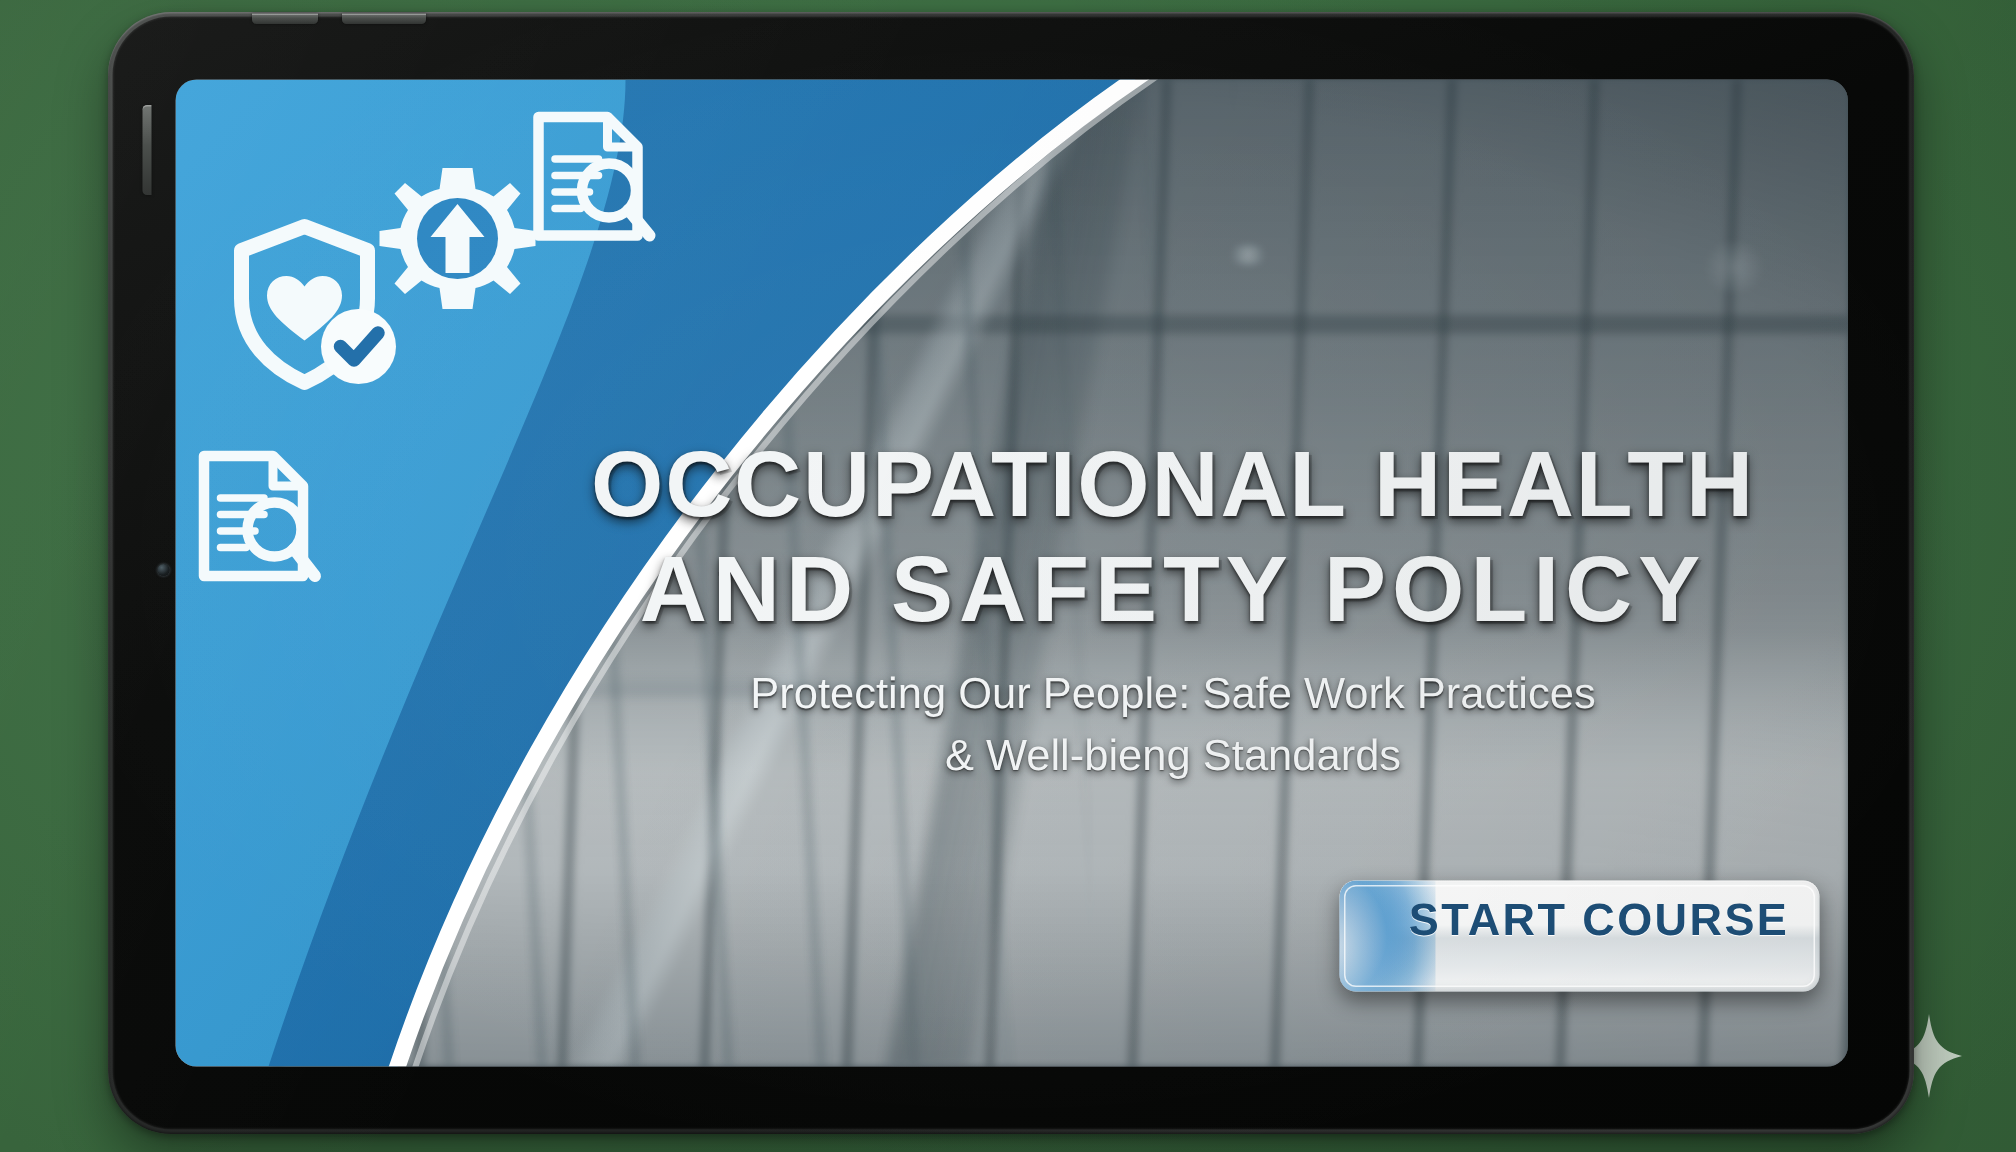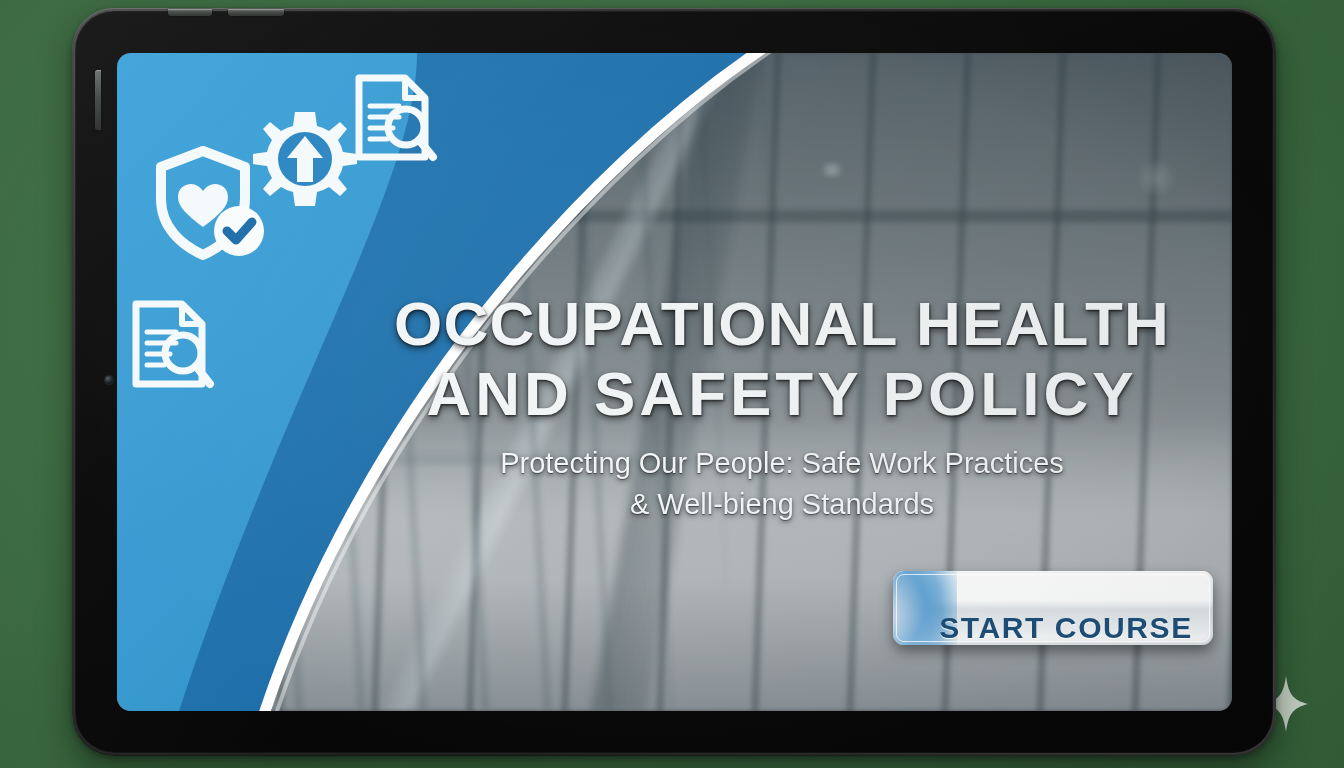--- a/index.html
+++ b/index.html
@@ -181,35 +181,35 @@
     line-height: 41px;
     color: #f4f7f8;
     text-shadow: 0 2px 5px rgba(0,0,0,.60), 0 1px 1px rgba(0,0,0,.5);
     white-space: nowrap;
   }
 
   
   #cta {
     position: absolute;
     left: 776px;
-    top: 518px;
+    top: 534px;
     width: 320px;
     height: 74px;
     border-radius: 11px;
     border: none;
-    padding: 0;
+    padding: 10px;
     cursor: pointer;
     background: linear-gradient(180deg,#ffffff 0%,#fdfefe 40%, #dfe5e8 52%, #eef2f4 78%, #ffffff 100%);
     box-shadow:
       0 6px 14px rgba(0,0,0,.45),
       0 1px 0 rgba(255,255,255,.9) inset,
       0 -2px 5px rgba(120,140,150,.35) inset;
     overflow: hidden;
     display: flex;
-    align-items: flex-end;
+    align-items: flex-start;
     justify-content: center;
   }
   #cta::before {
     content:"";
     position:absolute;
     left:0; top:0; bottom:0; width: 64px;
     background:
       radial-gradient(ellipse 120px 120px at -14px 50%, #1f6fb2 0%, #2b86c9 38%, rgba(255,255,255,.0) 74%);
     border-radius: 11px 0 0 11px;
   }

